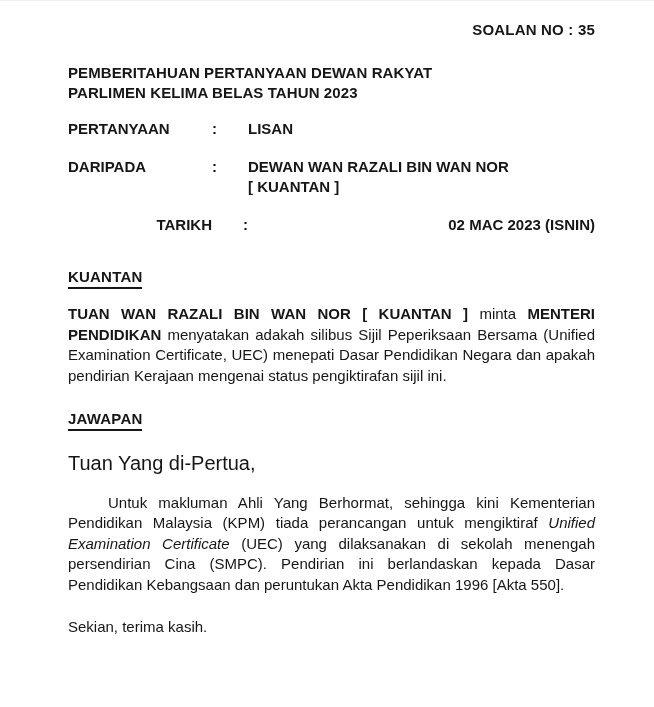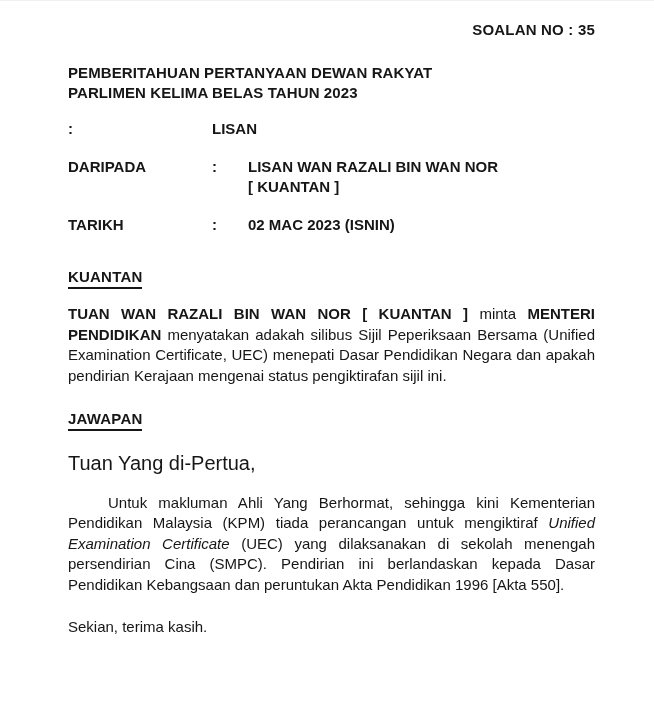--- a/index.html
+++ b/index.html
@@ -28,21 +28,21 @@
     font-size: 15px; line-height: 19.5px;
     text-align: left;
     letter-spacing: 0.1px;
   }
   .meta { margin-top: 17px; font-size: 15px; line-height: 20px; font-weight: bold; }
   .meta-row {
     display: grid;
     grid-template-columns: 144px 36px 1fr;
     margin-bottom: 18px;
   }
-  .meta-row:last-child { margin-bottom: 0; }
+  .meta-row:last-child { margin-bottom: 0; text-align: right; }
   .section-heading {
     font-weight: bold;
     font-size: 15px; line-height: 20px;
     letter-spacing: 0.2px;
   }
   .section-heading .u {
     display: inline-block;
     border-bottom: 2px solid #161616;
     padding-bottom: 0px;
   }
@@ -71,28 +71,29 @@
 
   <div class="q-no">SOALAN NO : 35</div>
 
   <div class="title-block">
     <div>PEMBERITAHUAN PERTANYAAN DEWAN RAKYAT</div>
     <div>PARLIMEN KELIMA BELAS TAHUN 2023</div>
   </div>
 
   <div class="meta">
     <div class="meta-row">
+      <div>PERTANYAAN</div>
       <div>:</div>
       <div>LISAN</div>
     </div>
     <div class="meta-row">
       <div>DARIPADA</div>
       <div>:</div>
       <div>
-        <div>LISAN WAN RAZALI BIN WAN NOR</div>
+        <div>DEWAN WAN RAZALI BIN WAN NOR</div>
         <div>[ KUANTAN ]</div>
       </div>
     </div>
     <div class="meta-row">
       <div>TARIKH</div>
       <div>:</div>
       <div>02 MAC 2023 (ISNIN)</div>
     </div>
   </div>
 

